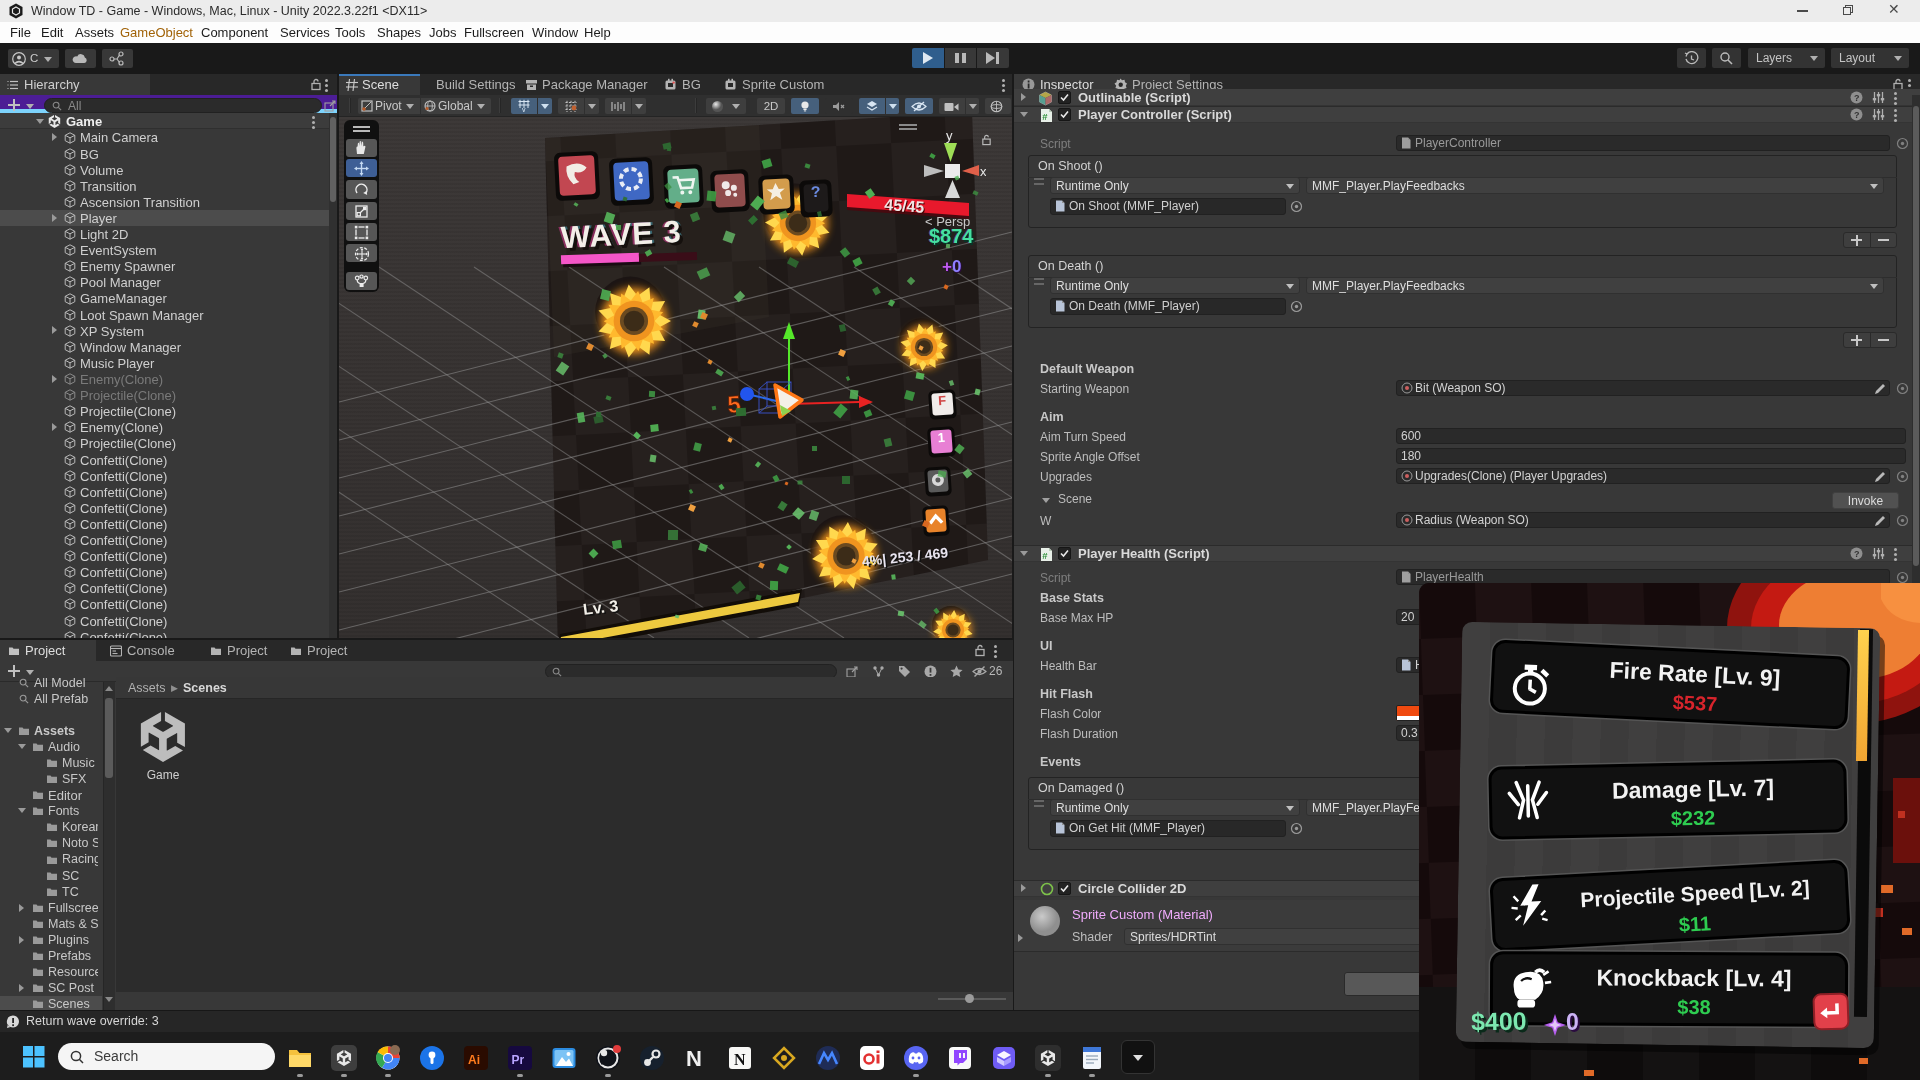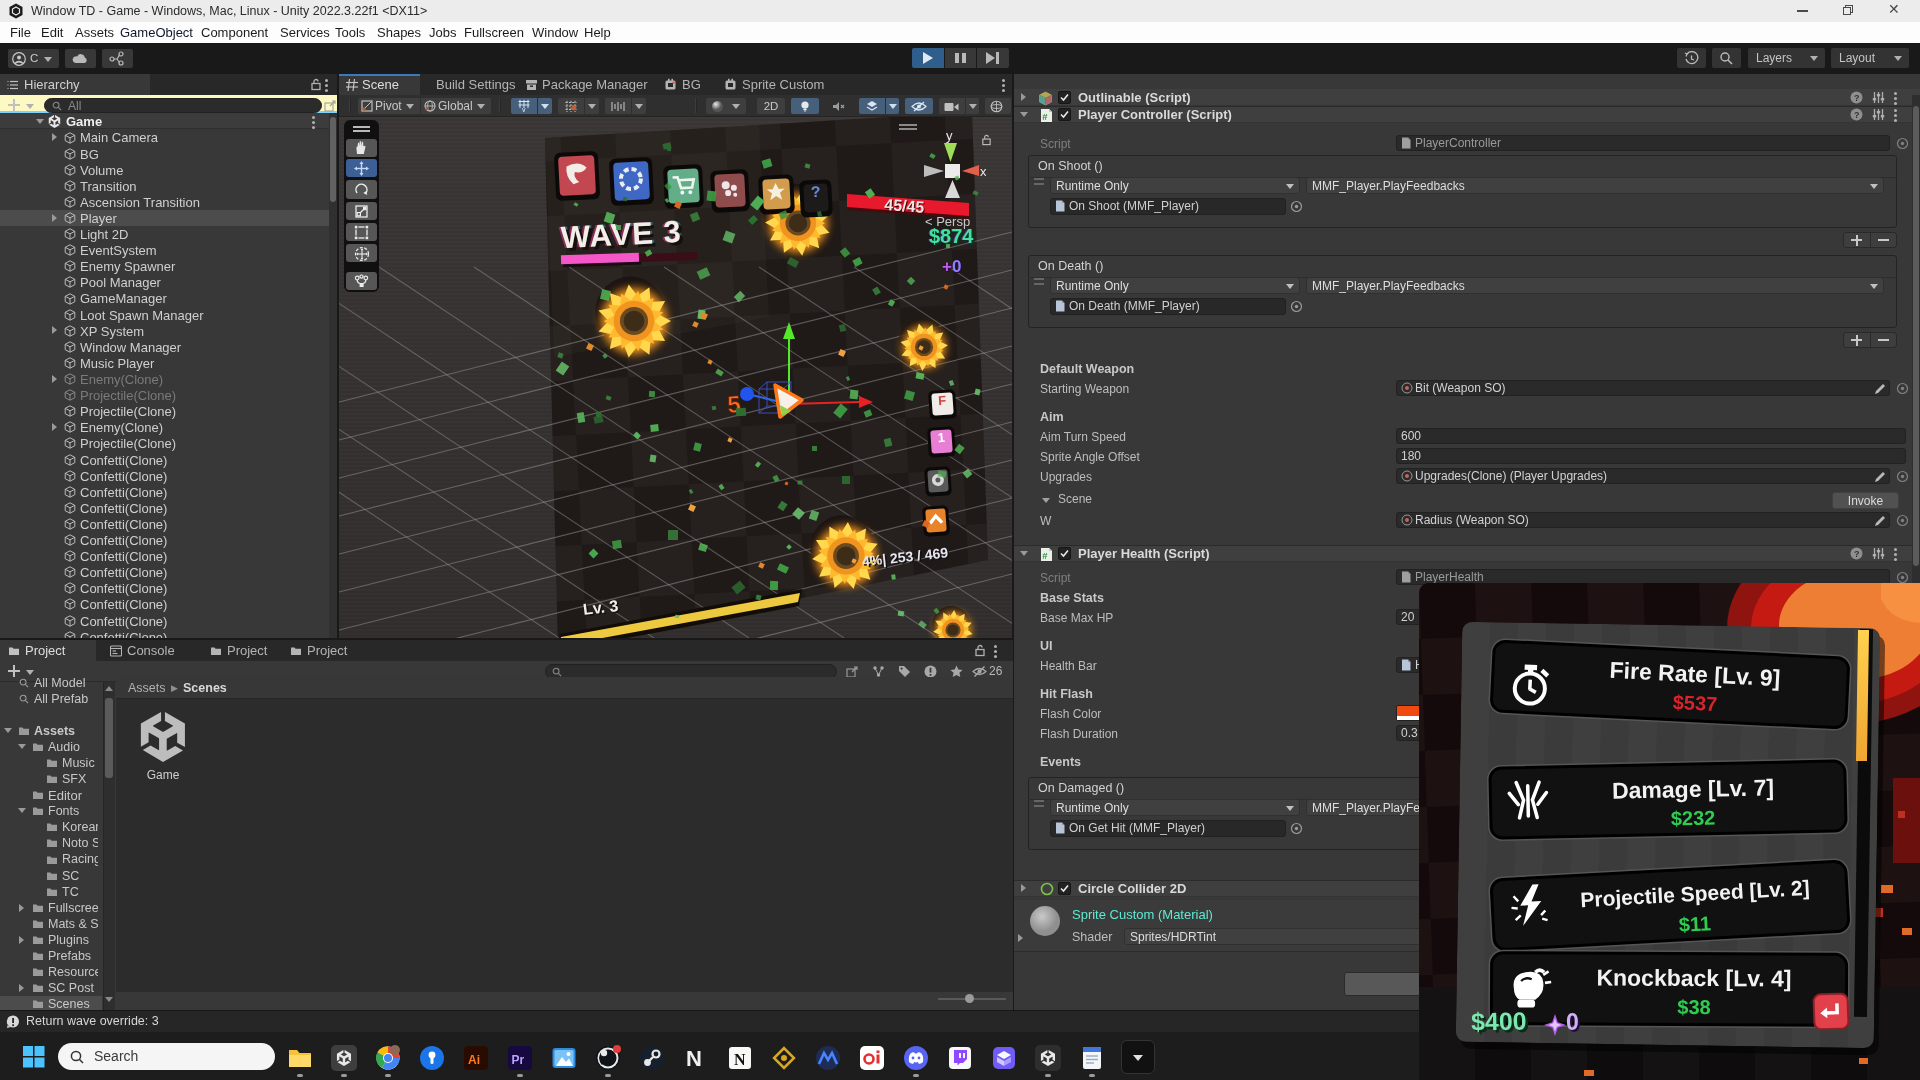--- a/index.html
+++ b/index.html
@@ -15,21 +15,21 @@
  <div class="a tx" style="left:31px;top:4px;font-size:12.5px;color:#2b2b2b;">Window TD - Game - Windows, Mac, Linux - Unity 2022.3.22f1 &lt;DX11&gt;</div>
  <div class="a" style="left:1797px;top:10px;width:11px;height:1.5px;background:#4a4a4a;"></div>
  <div class="a" style="left:1845px;top:5px;width:8px;height:8px;border:1.2px solid #4a4a4a;"></div>
  <div class="a" style="left:1843px;top:7px;width:8px;height:8px;border:1.2px solid #4a4a4a;background:#ececec"></div>
  <div class="a tx" style="left:1888px;top:1px;font-size:14px;color:#4a4a4a;">✕</div>
 </div>
 <div class="a" style="left:0;top:22px;width:1920px;height:21px;background:#fdfdfd;">
     <div class="a tx" style="left:10px;top:3px;font-size:13px;color:#1c1c1c;">File</div>
     <div class="a tx" style="left:41px;top:3px;font-size:13px;color:#1c1c1c;">Edit</div>
     <div class="a tx" style="left:75px;top:3px;font-size:13px;color:#1c1c1c;">Assets</div>
-    <div class="a tx" style="left:120px;top:3px;font-size:13px;color:#0f172a;">GameObject</div>
+    <div class="a tx" style="left:120px;top:3px;font-size:13px;color:#a16207;">GameObject</div>
     <div class="a tx" style="left:201px;top:3px;font-size:13px;color:#1c1c1c;">Component</div>
     <div class="a tx" style="left:280px;top:3px;font-size:13px;color:#1c1c1c;">Services</div>
     <div class="a tx" style="left:335px;top:3px;font-size:13px;color:#1c1c1c;">Tools</div>
     <div class="a tx" style="left:377px;top:3px;font-size:13px;color:#1c1c1c;">Shapes</div>
     <div class="a tx" style="left:429px;top:3px;font-size:13px;color:#1c1c1c;">Jobs</div>
     <div class="a tx" style="left:464px;top:3px;font-size:13px;color:#1c1c1c;">Fullscreen</div>
     <div class="a tx" style="left:532px;top:3px;font-size:13px;color:#1c1c1c;">Window</div>
     <div class="a tx" style="left:584px;top:3px;font-size:13px;color:#1c1c1c;">Help</div>
   </div>
 <div class="a" style="left:0;top:43px;width:1920px;height:30px;background:#191919;">
@@ -106,21 +106,21 @@
           <line x1="0.5" y1="9.5" x2="1.5" y2="9.5"></line>
         </g>
       </svg>
       <div class="a tx" style="left:24px;top:3px;font-size:13px;color:#cfcfcf;">Hierarchy</div>
       <svg class="a" style="left:310px;top:4px" width="12" height="13" viewBox="0 0 12 13">
 <rect x="2" y="5.5" width="8" height="6" fill="none" stroke="#b0b0b0" stroke-width="1.3"></rect>
 <path d="M4,5.5 L4,3.5 A2,2 0 0 1 8,3.5" fill="none" stroke="#b0b0b0" stroke-width="1.3"></path>
       </svg>
       <div class="a" style="left:325px;top:5px;width:3px;height:3px;background:#b0b0b0;box-shadow:0 5px 0 #b0b0b0,0 10px 0 #b0b0b0;border-radius:50%;"></div>
     </div>
-    <div class="a" style="left:0;top:21px;width:337px;height:21px;background:#fef9c3;border-bottom:5px solid #7dd3fc;">
+    <div class="a" style="left:0;top:21px;width:337px;height:21px;background:#4c1d95;border-bottom:7px solid #7dd3fc;">
       <div class="a" style="left:8px;top:4px;width:12px;height:12px;">
         <div class="a" style="left:5px;top:0;width:2px;height:12px;background:#c0c0c0"></div>
         <div class="a" style="left:0;top:5px;width:12px;height:2px;background:#c0c0c0"></div>
       </div>
       <div class="a" style="left:26px;top:9px;width:0;height:0;border-left:4px solid transparent;border-right:4px solid transparent;border-top:5px solid #b0b0b0;"></div>
       <div class="a" style="left:44px;top:3px;width:278px;height:15px;background:#2b2b2b;border:1px solid #212121;border-radius:8px;"></div>
       <svg class="a" style="left:52px;top:6px" width="10" height="10" viewBox="0 0 11 11">
 <circle cx="4.5" cy="4.5" r="3.2" fill="none" stroke="#8a8a8a" stroke-width="1.2"></circle>
         <line x1="7" y1="7" x2="10" y2="10" stroke="#8a8a8a" stroke-width="1.3"></line>
       </svg>
@@ -824,20 +824,39 @@
       <div class="a" style="left:336px;top:85px;width:6px;height:6px;background:#d86820;transform:rotate(25deg);"></div>
       <div class="a" style="left:605px;top:168px;width:4px;height:4px;background:#d86820;transform:rotate(25deg);"></div>
       <div class="a" style="left:350px;top:388px;width:6px;height:6px;background:#f0a040;transform:rotate(25deg);"></div>
       <div class="a" style="left:584px;top:404px;width:6px;height:6px;background:#d86820;transform:rotate(25deg);"></div>
       <div class="a" style="left:446px;top:365px;width:3px;height:3px;background:#d86820;transform:rotate(25deg);"></div>
       <div class="a" style="left:389px;top:321px;width:4px;height:4px;background:#f0a040;transform:rotate(25deg);"></div>
       <div class="a" style="left:420px;top:446px;width:5px;height:5px;background:#e08a2e;transform:rotate(25deg);"></div>
     </div>
   </div>
 <div class="a" style="left:1014px;top:74px;width:906px;height:936px;background:#383838;overflow:hidden;">
+    <div class="a" style="left:0;top:0;width:906px;height:21px;background:#282828;">
+      <div class="a" style="left:0;top:0;width:176px;height:21px;background:#383838;"></div>
+      <svg class="a" style="left:8px;top:4px" width="13" height="13" viewBox="0 0 13 13">
+        <circle cx="6.5" cy="6.5" r="6" fill="#989898"></circle>
+        <rect x="5.7" y="2.5" width="1.8" height="2" fill="#282828"></rect>
+        <rect x="5.7" y="5.5" width="1.8" height="5" fill="#282828"></rect>
+      </svg>
+      <div class="a tx" style="left:26px;top:3px;font-size:13px;color:#dedede;">Inspector</div>
+      <svg class="a" style="left:100px;top:4px" width="13" height="13" viewBox="0 0 13 13">
+        <path fill="#b4b4b4" d="M6.5,0.5 L8,2.2 L10.5,1.7 L11,4.2 L13,5.5 L11.8,7.7 L12.6,10 L10.2,10.8 L9.5,13 L7,12 L4.5,13 L3.8,10.8 L1.4,10 L2.2,7.7 L0.5,5.5 L2.5,4.2 L3,1.7 L5.5,2.2 Z"></path>
+        <circle cx="6.7" cy="6.7" r="2.2" fill="#282828"></circle>
+      </svg>
+      <div class="a tx" style="left:118px;top:3px;font-size:13px;color:#b4b4b4;">Project Settings</div>
+      <svg class="a" style="left:878px;top:4px" width="12" height="13" viewBox="0 0 12 13">
+<rect x="2" y="5.5" width="8" height="6" fill="none" stroke="#b0b0b0" stroke-width="1.3"></rect>
+<path d="M4,5.5 L4,3.5 A2,2 0 0 1 8,3.5" fill="none" stroke="#b0b0b0" stroke-width="1.3"></path>
+      </svg>
+      <div class="a" style="left:894px;top:5px;width:3px;height:3px;background:#b0b0b0;box-shadow:0 5px 0 #b0b0b0,0 10px 0 #b0b0b0;border-radius:50%;"></div>
+    </div>
     <div class="a" style="left:0;top:15px;width:906px;height:17px;background:#3f3f3f;border-bottom:1px solid #343434;"></div>
     <div class="a" style="left:7px;top:19px;width:0;height:0;border-top:4.5px solid transparent;border-bottom:4.5px solid transparent;border-left:5.5px solid #9a9a9a;"></div>
     <svg class="a" style="left:24px;top:17px" width="15" height="15" viewBox="0 0 15 15">
       <polygon points="7.5,1 13.5,4 13.5,11 7.5,14 1.5,11 1.5,4" fill="none" stroke="#888" stroke-width="1"></polygon>
       <polygon points="7.5,1 13.5,4 7.5,7 1.5,4" fill="#c8b84a" opacity="0.85"></polygon>
       <polygon points="1.5,4 7.5,7 7.5,14 1.5,11" fill="#5ab0a0" opacity="0.85"></polygon>
       <polygon points="13.5,4 13.5,11 7.5,14 7.5,7" fill="#c07070" opacity="0.85"></polygon>
     </svg>
     <div class="a" style="left:44px;top:17px;width:13px;height:13px;background:#222;border:1px solid #161616;border-radius:2px;"></div>
     <svg class="a" style="left:45px;top:18px" width="11" height="11" viewBox="0 0 11 11">
@@ -1091,21 +1110,21 @@
     <div class="a" style="left:0;top:826px;width:906px;height:52px;background:#3b3b3b;border-bottom:1px solid #2b2b2b"></div>
     <svg class="a" style="left:14px;top:830px" width="34" height="34" viewBox="0 0 34 34">
       <defs>
         <radialGradient id="matg" cx="0.4" cy="0.35">
           <stop offset="0" stop-color="#cacaca"></stop>
           <stop offset="1" stop-color="#8f8f8f"></stop>
         </radialGradient>
       </defs>
       <circle cx="17" cy="17" r="15" fill="url(#matg)"></circle>
     </svg>
-    <div class="a tx" style="left:58px;top:833px;font-size:13px;color:#5eead4;">Sprite Custom (Material)</div>
+    <div class="a tx" style="left:58px;top:833px;font-size:13px;color:#f0abfc;">Sprite Custom (Material)</div>
     <div class="a" style="left:4px;top:860px;width:0;height:0;border-top:4.5px solid transparent;border-bottom:4.5px solid transparent;border-left:5.5px solid #9a9a9a;"></div>
     <div class="a tx" style="left:58px;top:856px;font-size:12.5px;color:#bdbdbd;">Shader</div>
     <div class="a" style="left:110px;top:854px;width:330px;height:17px;background:#404040;border:1px solid #303030;border-radius:3px;"></div>
     <div class="a tx" style="left:116px;top:856px;font-size:12px;color:#dddddd;max-width:308px;overflow:hidden;">Sprites/HDRTint</div>
     <div class="a" style="left:426px;top:861px;width:0;height:0;border-left:4px solid transparent;border-right:4px solid transparent;border-top:5px solid #c0c0c0;"></div>
     <div class="a" style="left:330px;top:898px;width:240px;height:24px;background:#585858;border:1px solid #2a2a2a;border-radius:3px;"></div>
     <div class="a tx" style="left:405px;top:902px;font-size:12.5px;color:#dcdcdc;">Add Component</div>
     <div class="a" style="left:898px;top:21px;width:8px;height:915px;background:#2e2e2e;"></div>
     <div class="a" style="left:899px;top:32px;width:6px;height:460px;background:#5b5b5b;border-radius:3px;"></div>
   </div>

